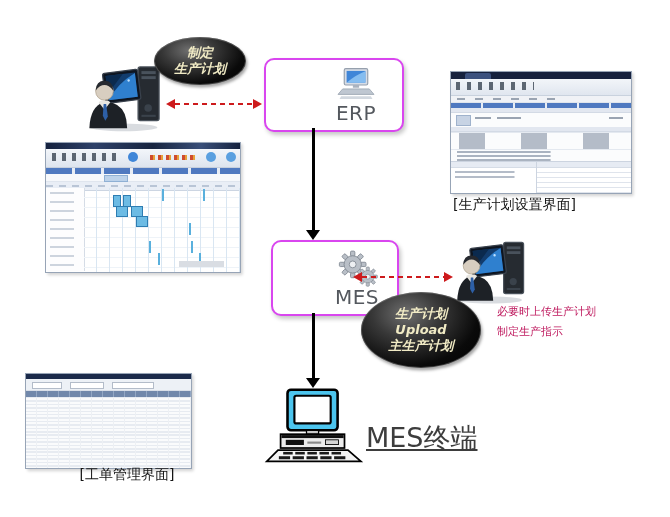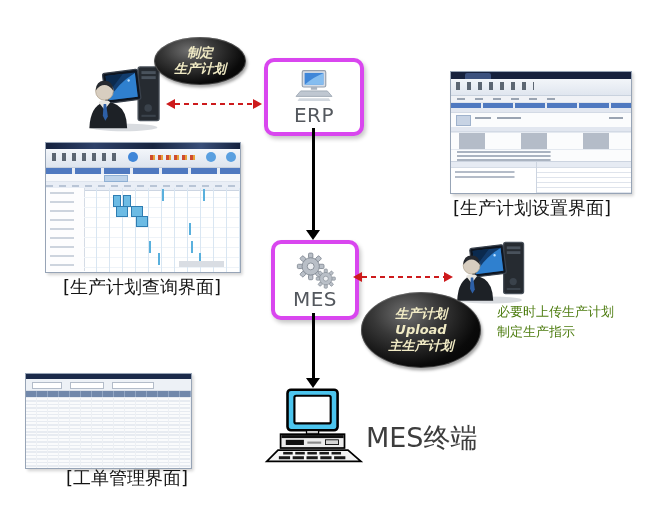--- a/index.html
+++ b/index.html
@@ -6,37 +6,37 @@
   .canvas{position:relative;width:670px;height:517px;background:#fff;overflow:hidden;}
 
   
   .callout{position:absolute;border-radius:50%;display:flex;flex-direction:column;align-items:center;justify-content:center;
     text-align:center;background:radial-gradient(ellipse at 38% 28%,#6f6f6f 0%,#383838 32%,#0a0a0a 68%,#000 100%);
     color:#f1ebc5;font-weight:bold;font-size:13px;line-height:1.25;
     box-shadow:inset 0 0 0 1px rgba(135,135,135,.45),1.5px 2.5px 3px rgba(0,0,0,.35);}
   .callout span{display:block;white-space:nowrap;font-style:italic;}
 
   
-  .node{position:absolute;background:#fff;border:4px solid #d946ef;border-radius:10px;
-    box-shadow:2px 3px 4px rgba(0,0,0,.22);display:flex;flex-direction:column;align-items:center;justify-content:center;}
+  .node{position:absolute;background:#fff;border:2px solid #d946ef;border-radius:10px;
+    box-shadow:2px 3px 4px rgba(0,0,0,.22);display:flex;flex-direction:column;align-items:center;justify-content:center;padding-left:44px;}
   .node-label{font-size:20px;color:#54585e;letter-spacing:.5px;line-height:1;}
 
   
   .rarrow{position:absolute;height:10px;display:flex;align-items:center;}
   .rline{flex:1;height:2px;background:repeating-linear-gradient(90deg,#cd1a1c 0 5px,transparent 5px 9px);}
   .rhead{width:0;height:0;border-top:5px solid transparent;border-bottom:5px solid transparent;}
   .rhead-l{border-right:9px solid #cd1a1c;}
   .rhead-r{border-left:9px solid #cd1a1c;}
   .barrow{position:absolute;width:14px;display:flex;flex-direction:column;align-items:center;}
   .bline{width:3px;background:#000;flex:1;}
   .bhead{width:0;height:0;border-left:7px solid transparent;border-right:7px solid transparent;border-top:10px solid #000;}
 
   
   .shot{position:absolute;background:#fff;border:1px solid #97a4b6;box-shadow:1.5px 2px 3px rgba(0,0,0,.18);overflow:hidden;}
-  .caption{position:absolute;font-size:18px;color:#141414;}
+  .caption{position:absolute;font-size:14px;color:#141414;}
 
   
   .tq-title{height:6px;background:linear-gradient(90deg,#15223e,#2e4169 25%,#17243f 55%,#3a4f79 80%,#15223e);}
   .tq-toolbar{position:relative;height:18px;background:linear-gradient(#f3f6fa,#dde4ee);border-bottom:1px solid #c6cfdc;}
   .tq-ic1{position:absolute;left:6px;top:4px;width:66px;height:8px;background:repeating-linear-gradient(90deg,#5c6672 0 4px,transparent 4px 10px);}
   .tq-dots{position:absolute;left:104px;top:6px;width:46px;height:5px;background:repeating-linear-gradient(90deg,#cf4b2e 0 3px,#e6a13a 3px 5px,transparent 5px 8px);}
   .tq-circ{position:absolute;top:3px;width:10px;height:10px;border-radius:50%;background:#3f86d8;}
   .tq-circ2{background:#5aa0e0;}
   .tq-tabs{height:6px;background:repeating-linear-gradient(90deg,#4f79c0 0 26px,#e8edf5 26px 29px);}
   .tq-subbar{position:relative;height:7px;background:#f6f8fb;border-bottom:1px solid #dfe5ee;}
@@ -75,22 +75,22 @@
 
   
   .tw-title{height:5px;background:#1b2a4a;}
   .tw-filter{position:relative;height:11px;background:#edf1f6;border-bottom:1px solid #d9dfe8;}
   .tw-input{position:absolute;top:3px;height:5px;background:#fff;border:1px solid #b3bcc9;}
   .tw-colhead{height:7px;background:#7188ab;background-image:repeating-linear-gradient(90deg,transparent 0 10px,#93a7c4 10px 11px);}
   .tw-body{position:absolute;left:0;right:0;top:23px;bottom:0;
     background:repeating-linear-gradient(90deg,transparent 0 10px,#edf0f4 10px 11px),repeating-linear-gradient(180deg,#e7ebf1 0 1.5px,#fafbfc 1.5px 3.4px);}
 
   
-  .note{position:absolute;font-size:13px;line-height:20px;color:#4d7c0f;}
-  .terminal-label{position:absolute;font-size:27px;color:#3d3d3d;}
+  .note{position:absolute;font-size:11px;line-height:20px;color:#be185d;}
+  .terminal-label{position:absolute;font-size:27px;color:#3d3d3d;text-decoration:underline;}
   .svg-holder{position:absolute;}
 </style>
 </head>
 <body>
 
 <div class="canvas">
 
   <svg width="0" height="0" style="position:absolute" aria-hidden="true">
     <symbol id="personpc" viewBox="0 0 100 80">
       <ellipse cx="45" cy="75" rx="40" ry="4.5" fill="#b9c0c7" opacity="0.55"></ellipse>
@@ -221,21 +221,20 @@
     <span class="gb gbx" style="left:70px;top:63px;width:10px;height:9px"></span>
     <span class="gb gbx" style="left:85px;top:63px;width:10px;height:9px"></span>
     <span class="gb gbx" style="left:90px;top:73px;width:10px;height:9px"></span>
     <span class="gb" style="left:143px;top:80px;width:2px;height:12px"></span>
     <span class="gb" style="left:103px;top:98px;width:2px;height:12px"></span>
     <span class="gb" style="left:145px;top:98px;width:2px;height:12px"></span>
     <span class="gb" style="left:112px;top:110px;width:2px;height:12px"></span>
     <span class="gb" style="left:153px;top:110px;width:2px;height:12px"></span>
     <span class="gb" style="left:133px;top:118px;width:45px;height:6px;background:#d9dde3"></span>
   </div>
-  <div class="caption" style="left:45px;top:275px;width:194px;text-align:center">[生产计划查询界面]</div>
 
 
   <div class="barrow" style="left:306px;top:128px;height:112px">
     <span class="bline"></span>
     <span class="bhead"></span>
   </div>
 
   <div class="node" style="left:271px;top:240px;width:80px;height:72px">
     <svg width="46" height="38" viewBox="0 0 64 52">
       <g fill="#b9bfc7" stroke="#868d97" stroke-width="1.3">

